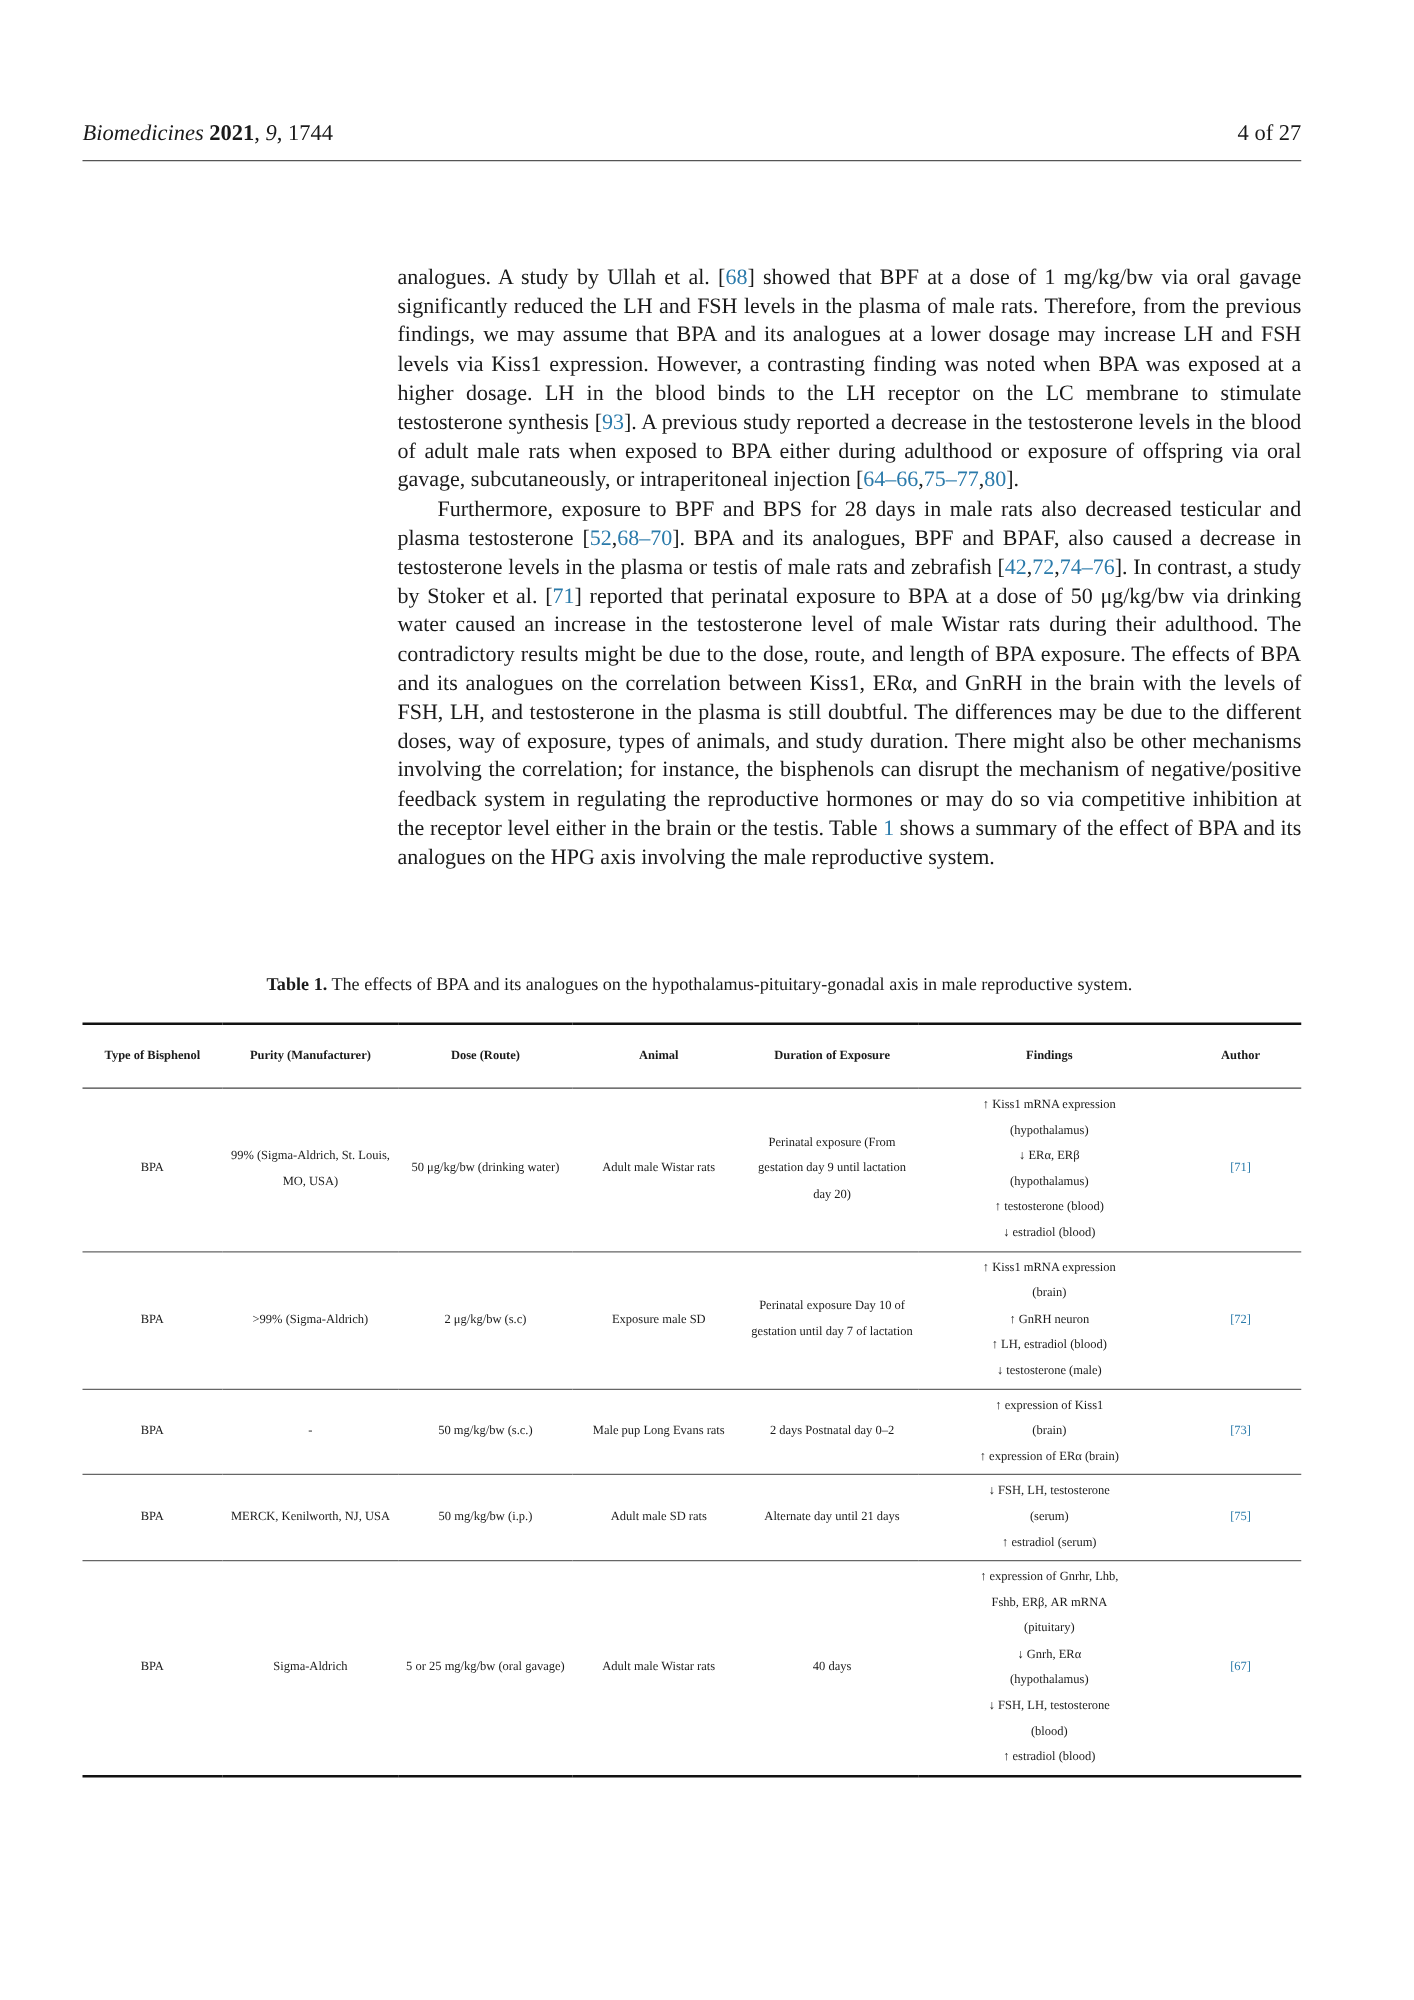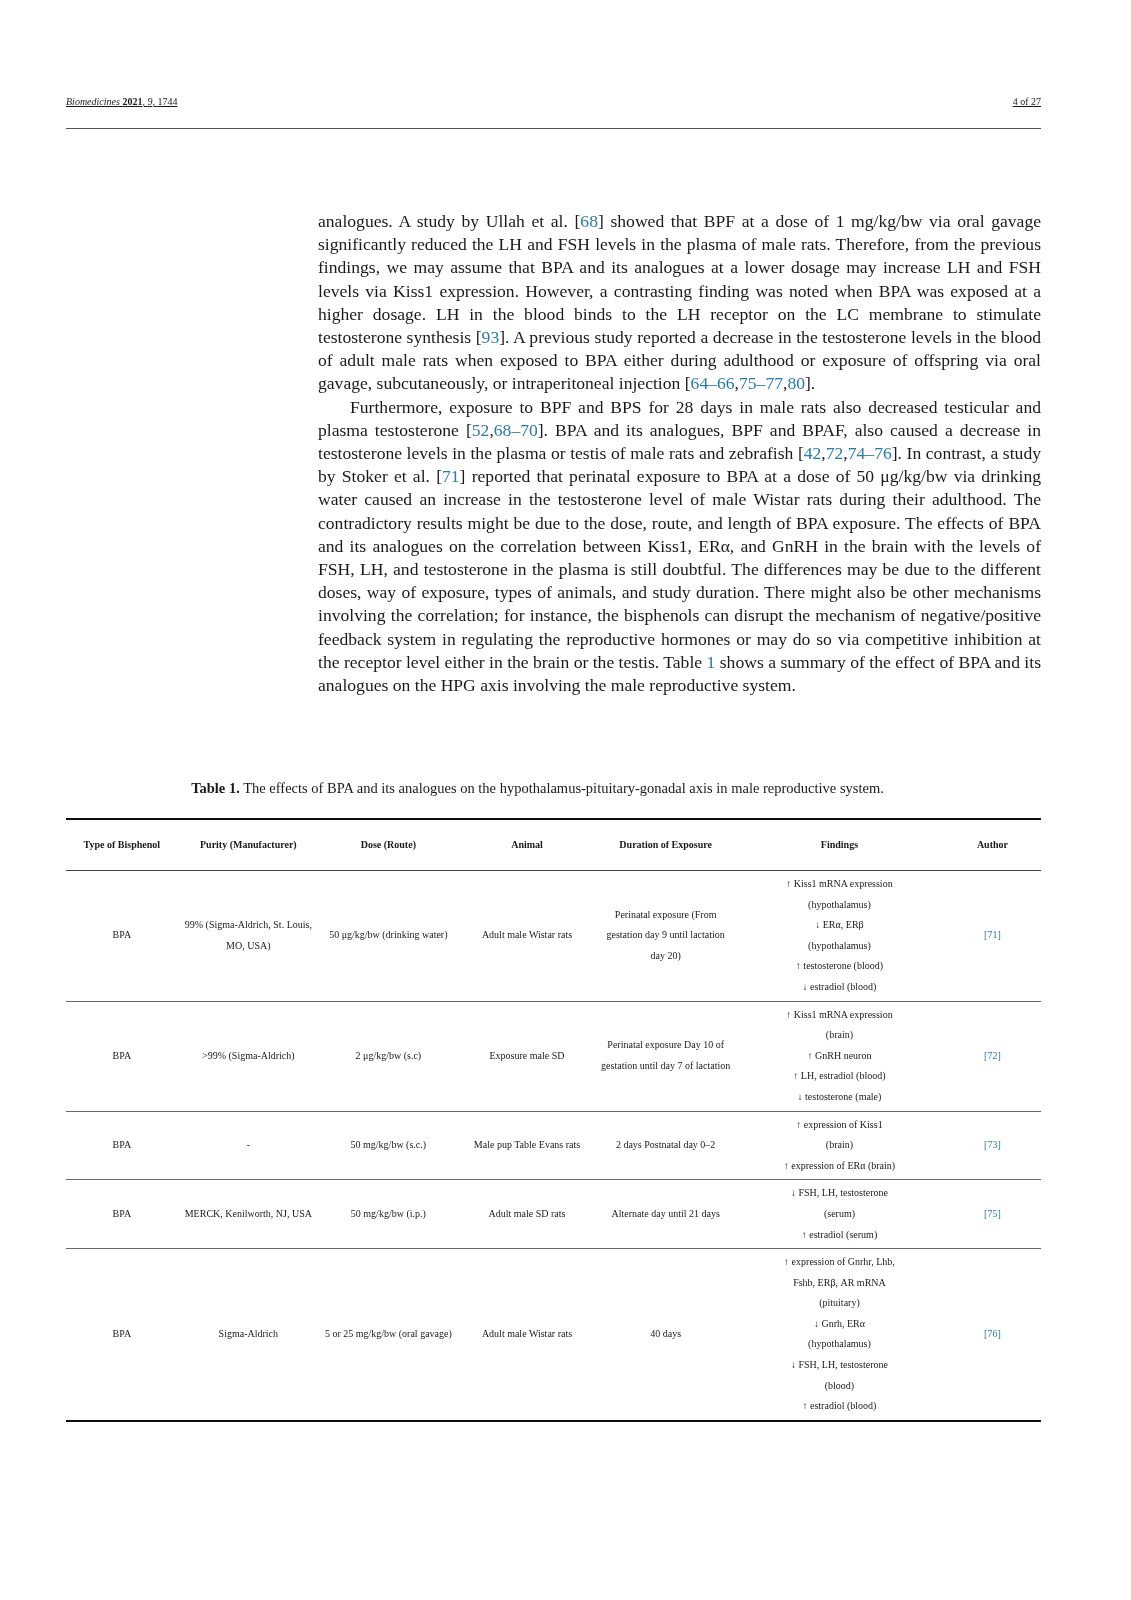--- a/index.html
+++ b/index.html
@@ -1,24 +1,24 @@
 <!DOCTYPE html>
 <html><head>
 <meta charset="utf-8">
 <style>
   html, body { margin: 0; padding: 0; background: #ffffff; }
   body { width: 1131px; height: 1600px; position: relative; font-family: "Liberation Serif", "DejaVu Serif", serif; color: #1a1a1a; }
-  .header { position: absolute; left: 66px; top: 96px; width: 975px; display: flex; justify-content: space-between; font-size: 10px; text-decoration: underline; }
+  .header { position: absolute; left: 66px; top: 96px; width: 975px; display: flex; justify-content: space-between; font-size: 18px; }
   .header .journal { font-style: italic; }
   .header-rule { position: absolute; left: 66px; top: 128px; width: 975px; border-top: 1px solid #555; }
   .body-text { position: absolute; left: 318px; top: 184px; width: 723px; font-size: 17.6px; line-height: 23.2px; text-align: justify; margin-top: 26px; }
   .body-text p { margin: 0; }
   .body-text p.indent { text-indent: 32px; }
   .ref { color: #2a7aaa; }
-  .caption { position: absolute; left: 50px; top: 780px; width: 975px; text-align: center; font-size: 14.5px; }
+  .caption { position: absolute; left: 72px; top: 780px; width: 975px; text-align: center; font-size: 14.5px; }
   .caption b { font-weight: bold; }
   table.tbl { position: absolute; left: 66px; top: 818px; width: 975px; border-collapse: collapse; font-size: 10px; line-height: 20.6px; }
   table.tbl th { font-weight: bold; text-align: center; vertical-align: middle; padding: 4px 4px; border-top: 2.5px solid #111; border-bottom: 1px solid #444; height: 42px; }
   table.tbl td { text-align: center; vertical-align: middle; padding: 3px 4px; border-bottom: 1px solid #666; margin-top: 20px; }
   table.tbl tr:last-child td { border-bottom: 2.5px solid #111; }
   .findings div { white-space: nowrap; }
   .c1 { width: 110px; } .c2 { width: 140px; } .c3 { width: 140px; } .c4 { width: 140px; } .c5 { width: 140px; } .c6 { width: 210px; } .c7 { width: 95px; }
 </style>
 </head>
 <body>
@@ -82,21 +82,21 @@
           <div>↑ GnRH neuron</div>
           <div>↑ LH, estradiol (blood)</div>
           <div>↓ testosterone (male)</div>
         </td>
         <td><a class="ref">[72]</a></td>
       </tr>
       <tr>
         <td>BPA</td>
         <td>-</td>
         <td>50 mg/kg/bw (s.c.)</td>
-        <td>Male pup Table Evans rats</td>
+        <td>Male pup Long Evans rats</td>
         <td>2 days Postnatal day 0–2</td>
         <td class="findings">
           <div>↑ expression of Kiss1</div>
           <div>(brain)</div>
           <div>↑ expression of ERα (brain)</div>
         </td>
         <td><a class="ref">[73]</a></td>
       </tr>
       <tr>
         <td>BPA</td>
@@ -120,16 +120,16 @@
         <td class="findings">
           <div>↑ expression of Gnrhr, Lhb,</div>
           <div>Fshb, ERβ, AR mRNA</div>
           <div>(pituitary)</div>
           <div>↓ Gnrh, ERα</div>
           <div>(hypothalamus)</div>
           <div>↓ FSH, LH, testosterone</div>
           <div>(blood)</div>
           <div>↑ estradiol (blood)</div>
         </td>
-        <td><a class="ref">[76]</a></td>
+        <td><a class="ref">[67]</a></td>
       </tr>
     </tbody>
 </table>
 
 </body></html>

